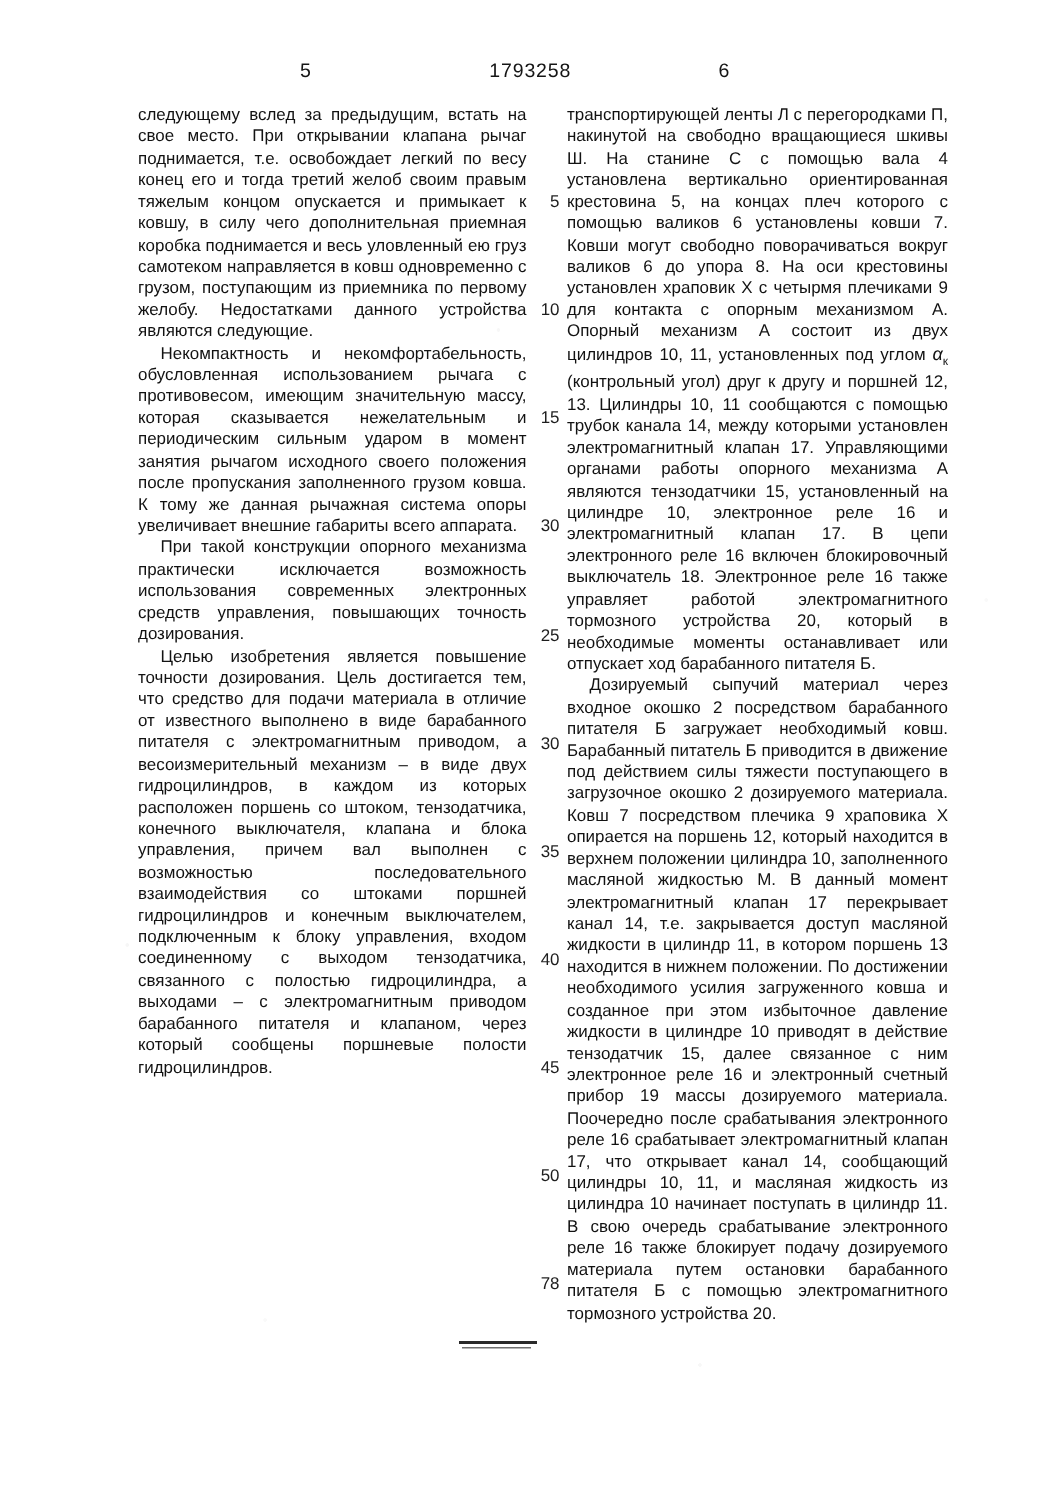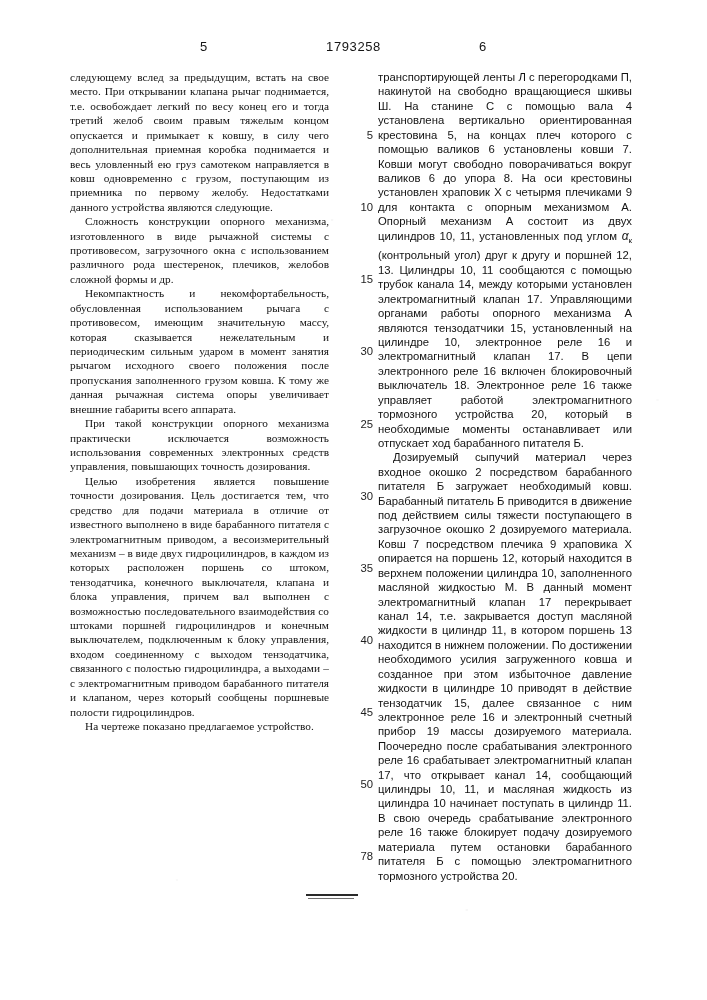--- a/index.html
+++ b/index.html
@@ -64,21 +64,21 @@
     text-justify: inter-word;
     color: #121212;
     -webkit-font-smoothing: none;
   }
   .col p {
     margin: 0;
   }
   .col p.ind {
     text-indent: 15px;
   }
-  .col-left  { left: 70px; width: 259px; font-family: Liberation Serif, serif; }
+  .col-left  { left: 92px; width: 259px; }
   .col-right { left: 378px; width: 254px; }
 
   
   .col p {
     text-align: justify;
   }
 
   
   .line-numbers {
     position: absolute;
@@ -134,25 +134,23 @@
 <div class="running-head">
   <span class="rh-num rh-left">5</span>
   <span class="rh-num rh-mid">1793258</span>
   <span class="rh-num rh-right">6</span>
 </div>
 
 <div class="columns">
 
   <div class="col col-left">
     <p>следующему вслед за предыдущим, встать на свое место. При открывании клапана рычаг поднимается, т.е. освобождает легкий по весу конец его и тогда третий желоб своим правым тяжелым концом опускается и примыкает к ковшу, в силу чего дополнительная приемная коробка поднимается и весь уловленный ею груз самотеком направляется в ковш одновременно с грузом, поступающим из приемника по первому желобу. Недостатками данного устройства являются следующие.</p>
-    <p class="ind">Сложность конструкции опорного механизма, изготовленного в виде рычажной системы с противовесом, загрузочного окна с использованием различного рода шестеренок, плечиков, желобов сложной формы и др.</p>
     <p class="ind">Некомпактность и некомфортабельность, обусловленная использованием рычага с противовесом, имеющим значительную массу, которая сказывается нежелательным и периодическим сильным ударом в момент занятия рычагом исходного своего положения после пропускания заполненного грузом ковша. К тому же данная рычажная система опоры увеличивает внешние габариты всего аппарата.</p>
     <p class="ind">При такой конструкции опорного механизма практически исключается возможность использования современных электронных средств управления, повышающих точность дозирования.</p>
     <p class="ind">Целью изобретения является повышение точности дозирования. Цель достигается тем, что средство для подачи материала в отличие от известного выполнено в виде барабанного питателя с электромагнитным приводом, а весоизмерительный механизм – в виде двух гидроцилиндров, в каждом из которых расположен поршень со штоком, тензодатчика, конечного выключателя, клапана и блока управления, причем вал выполнен с возможностью последовательного взаимодействия со штоками поршней гидроцилиндров и конечным выключателем, подключенным к блоку управления, входом соединенному с выходом тензодатчика, связанного с полостью гидроцилиндра, а выходами – с электромагнитным приводом барабанного питателя и клапаном, через который сообщены поршневые полости гидроцилиндров.</p>
-    <p class="ind">На чертеже показано предлагаемое устройство.</p>
   </div>
 
   <div class="col col-right">
     <p>транспортирующей ленты Л с перегородками П, накинутой на свободно вращающиеся шкивы Ш. На станине С с помощью вала 4 установлена вертикально ориентированная крестовина 5, на концах плеч которого с помощью валиков 6 установлены ковши 7. Ковши могут свободно поворачиваться вокруг валиков 6 до упора 8. На оси крестовины установлен храповик Х с четырмя плечиками 9 для контакта с опорным механизмом А. Опорный механизм А состоит из двух цилиндров 10, 11, установленных под углом  <span class="alpha-k">α<sub>к</sub></span> (контрольный угол) друг к другу и поршней 12, 13. Цилиндры 10, 11 сообщаются с помощью трубок канала 14, между которыми установлен электромагнитный клапан 17.  Управляющими органами работы опорного механизма А являются тензодатчики 15, установленный на цилиндре 10, электронное реле 16 и электромагнитный клапан 17. В цепи электронного реле 16 включен блокировочный выключатель 18. Электронное реле 16 также управляет работой электромагнитного тормозного устройства 20, который в необходимые моменты останавливает или отпускает ход барабанного питателя Б.</p>
     <p class="ind">Дозируемый сыпучий материал через входное окошко 2 посредством барабанного питателя Б загружает необходимый ковш. Барабанный питатель Б приводится в движение под действием силы тяжести поступающего в загрузочное окошко 2 дозируемого материала. Ковш 7 посредством плечика 9 храповика Х опирается на поршень 12, который находится в верхнем положении цилиндра 10, заполненного масляной жидкостью М. В данный момент электромагнитный клапан 17 перекрывает канал 14, т.е. закрывается доступ масляной жидкости в цилиндр 11, в котором поршень 13 находится в нижнем положении. По достижении необходимого усилия загруженного ковша и созданное при этом избыточное давление жидкости в цилиндре 10 приводят в действие тензодатчик 15, далее связанное с ним электронное реле 16 и электронный счетный прибор 19 массы дозируемого материала. Поочередно после срабатывания электронного реле 16 срабатывает электромагнитный клапан 17, что открывает канал 14, сообщающий цилиндры 10, 11, и масляная жидкость из цилиндра 10 начинает поступать в цилиндр 11. В свою очередь срабатывание электронного реле 16 также блокирует подачу дозируемого материала путем остановки барабанного питателя Б с помощью электромагнитного тормозного устройства 20.</p>
   </div>
 
 </div>
 
 <div class="line-numbers">

